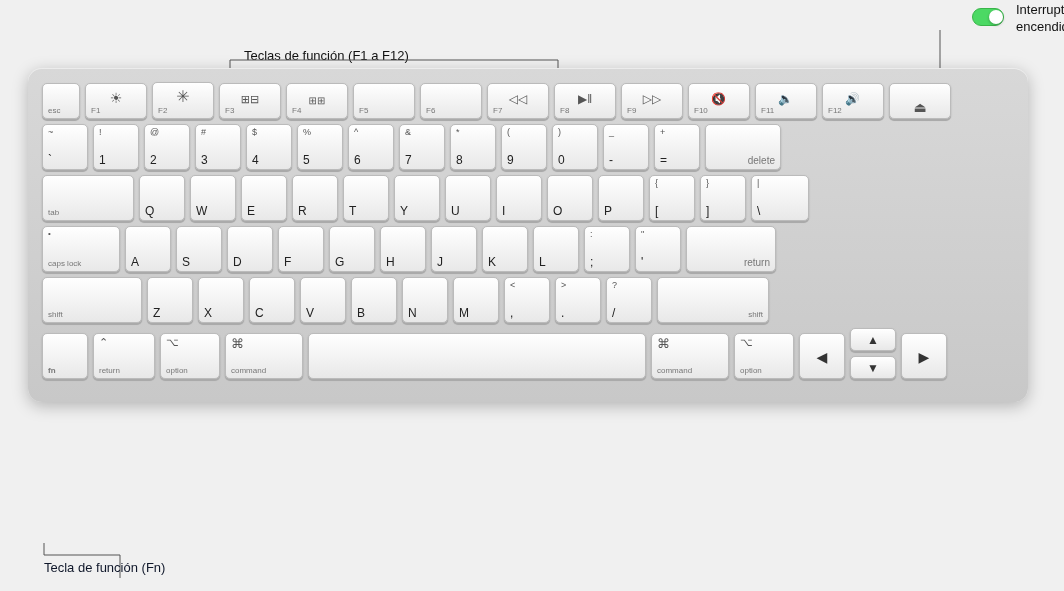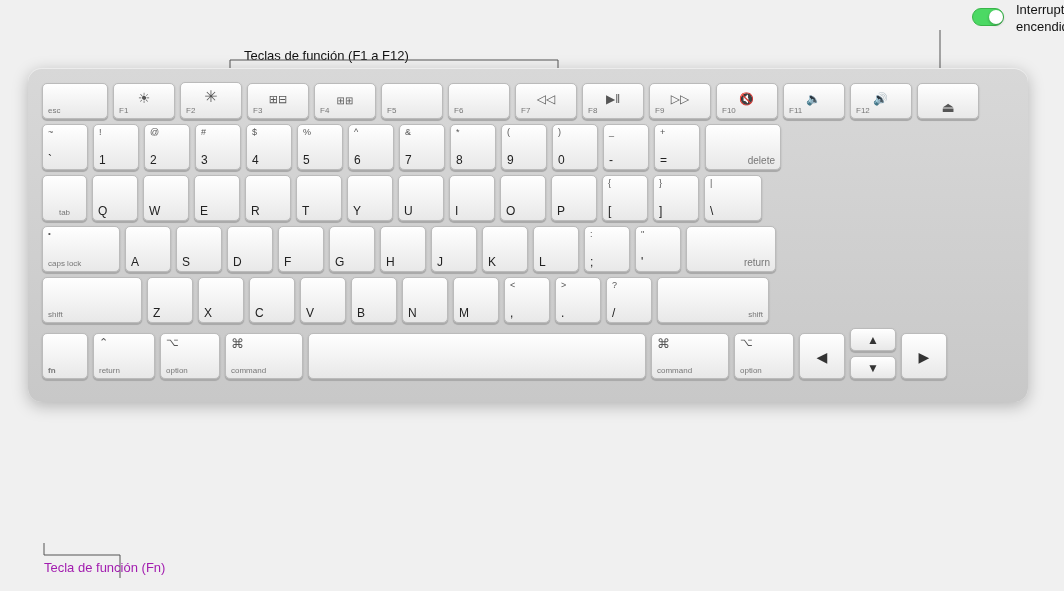--- a/index.html
+++ b/index.html
@@ -109,25 +109,25 @@
     .key .icon-label {
       font-size: 12px;
       color: #555;
       align-self: center;
     }
 
     .key-w { width: 46px; }
     .key-fn-row { min-height: 36px; }
 
     
-    .key-esc { width: 66px; }
+    .key-esc { width: 38px; }
     .key-f { width: 62px; }
     .key-eject { width: 62px; }
     .key-delete { width: 76px; }
-    .key-tab { width: 45px; align-items: center; }
+    .key-tab { width: 92px; }
     .key-return { width: 90px; }
     .key-caps { width: 78px; }
     .key-shift-l { width: 100px; }
     .key-shift-r { width: 112px; }
     .key-fn { width: 46px; font-weight: bold; }
     .key-control { width: 62px; }
     .key-option { width: 60px; }
     .key-command-l { width: 78px; }
     .key-space { width: 338px; }
     .key-command-r { width: 78px; }
@@ -168,21 +168,21 @@
     <line x1="558" y1="60" x2="558" y2="72" stroke="#555" stroke-width="1"></line>
 
     <line x1="940" y1="30" x2="940" y2="72" stroke="#555" stroke-width="1"></line>
 
     <line x1="44" y1="543" x2="44" y2="555" stroke="#555" stroke-width="1"></line>
     <line x1="44" y1="555" x2="120" y2="555" stroke="#555" stroke-width="1"></line>
     <line x1="120" y1="555" x2="120" y2="578" stroke="#555" stroke-width="1"></line>
   </svg>
 
   <div style="position:absolute; top:558px; left:44px;">
-    <span style="font-size:13px; color:#a21caf;">Tecla de función (Fn)</span>
+    <span style="font-size:13px; color:#0f172a;">Tecla de función (Fn)</span>
   </div>
 </div>
 
 <div class="keyboard-wrap">
 
   <div class="key-row">
     <div class="key key-esc key-fn-row">
       <span class="sub-label">esc</span>
     </div>
     <div class="key key-f key-fn-row">

